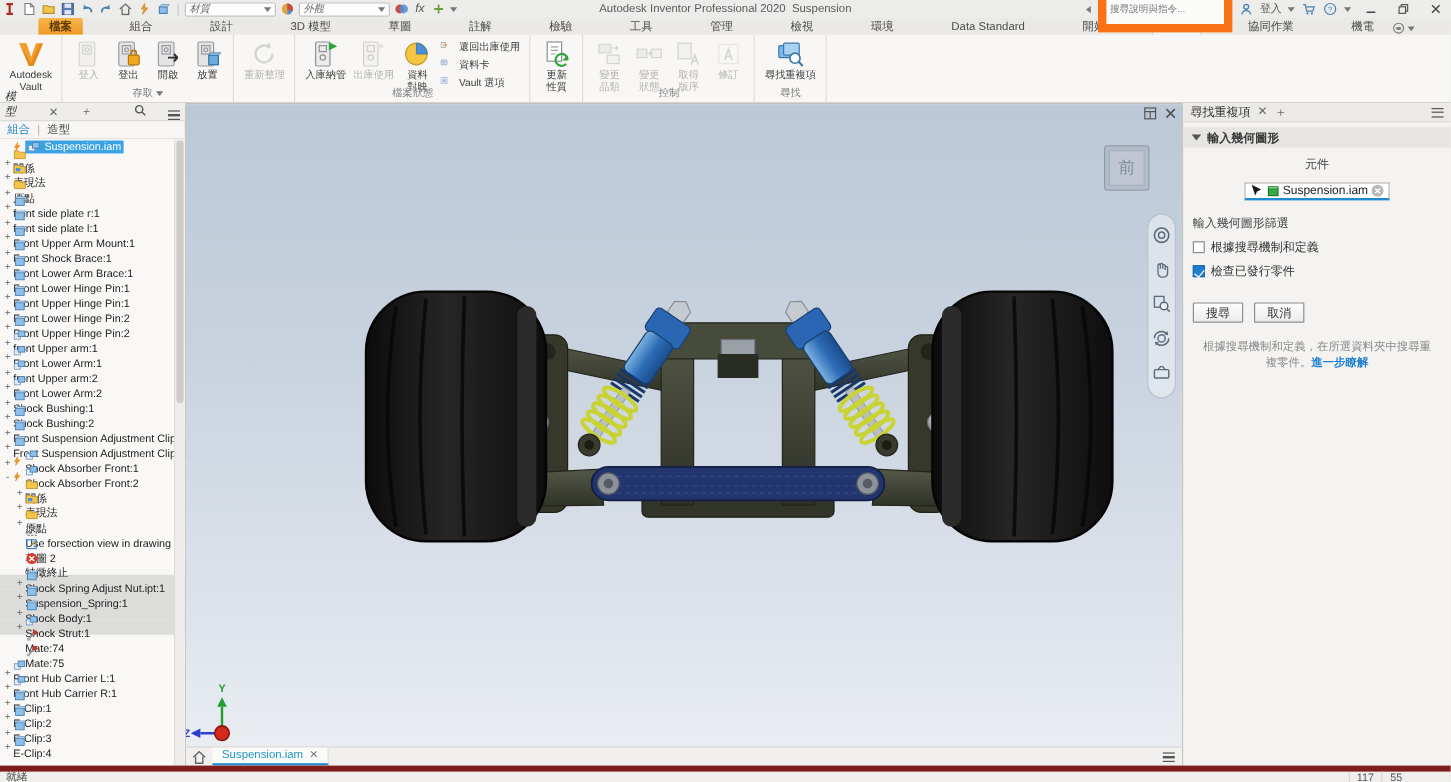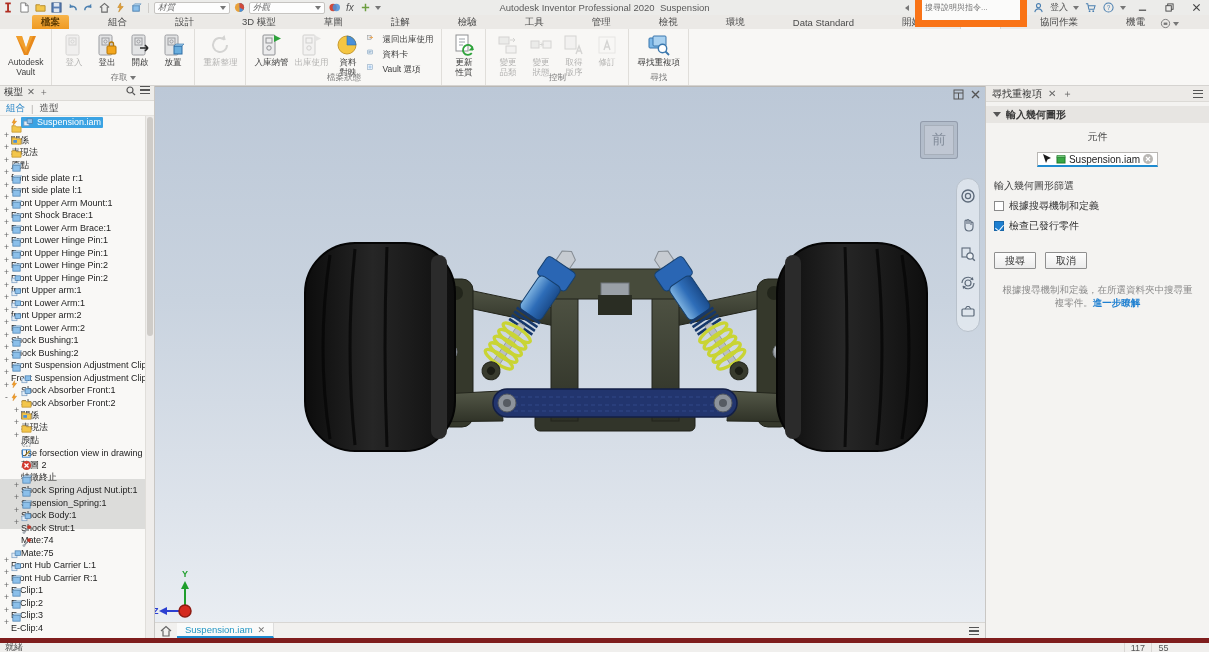--- a/index.html
+++ b/index.html
@@ -42,21 +42,21 @@
   .rbtn.small .rlbl { font-size:8.5px; color:#3c3c3c; white-space:nowrap; }
   .rbtn.disabled { opacity:.38; filter:grayscale(1); }
   .ric svg { width:100%; height:100%; }
   .smallcol { display:flex; flex-direction:column; justify-content:flex-start; gap:1px; padding-top:2px; }
 
   
   .content { position:absolute; left:0; top:86px; width:1209px; height:552px; display:flex; }
 
   
   .lpanel { width:155px; background:#f7f6f4; border-right:1px solid #c9c7c4; display:flex; flex-direction:column; }
-  .lp-head { height:15px; background:#eeedea; border-bottom:1px solid #dcdad6; display:flex; align-items:flex-start; padding:0 4px; gap:4px; font-size:9.5px; color:#333; }
+  .lp-head { height:15px; background:#eeedea; border-bottom:1px solid #dcdad6; display:flex; align-items:flex-end; padding:0 4px; gap:18px; font-size:9.5px; color:#333;font-style:italic; }
   .lp-head .sp { flex:1; }
   .hamb { width:10px; height:8px; border-top:1.5px solid #555; border-bottom:1.5px solid #555; position:relative; }
   .hamb:before { content:""; position:absolute; left:0; right:0; top:2.2px; height:1.5px; background:#555; }
   .lp-subtabs { height:15px; display:flex; align-items:center; padding:0 6px; gap:6px; font-size:9.5px; border-bottom:1px solid #e4e2de; }
   .lp-subtabs .st-a { color:#2a86c7; }
   .lp-subtabs .st-b { color:#444; }
   .lp-subtabs .bar { color:#b5b3b0; }
   .tree { position:relative; flex:1; overflow:hidden; background:#f9f8f6; }
   .trow { height:12.5px; display:flex; align-items:center; font-size:9px; color:#222; white-space:nowrap; }
   .trow.shade { background:#dcdcda; }

